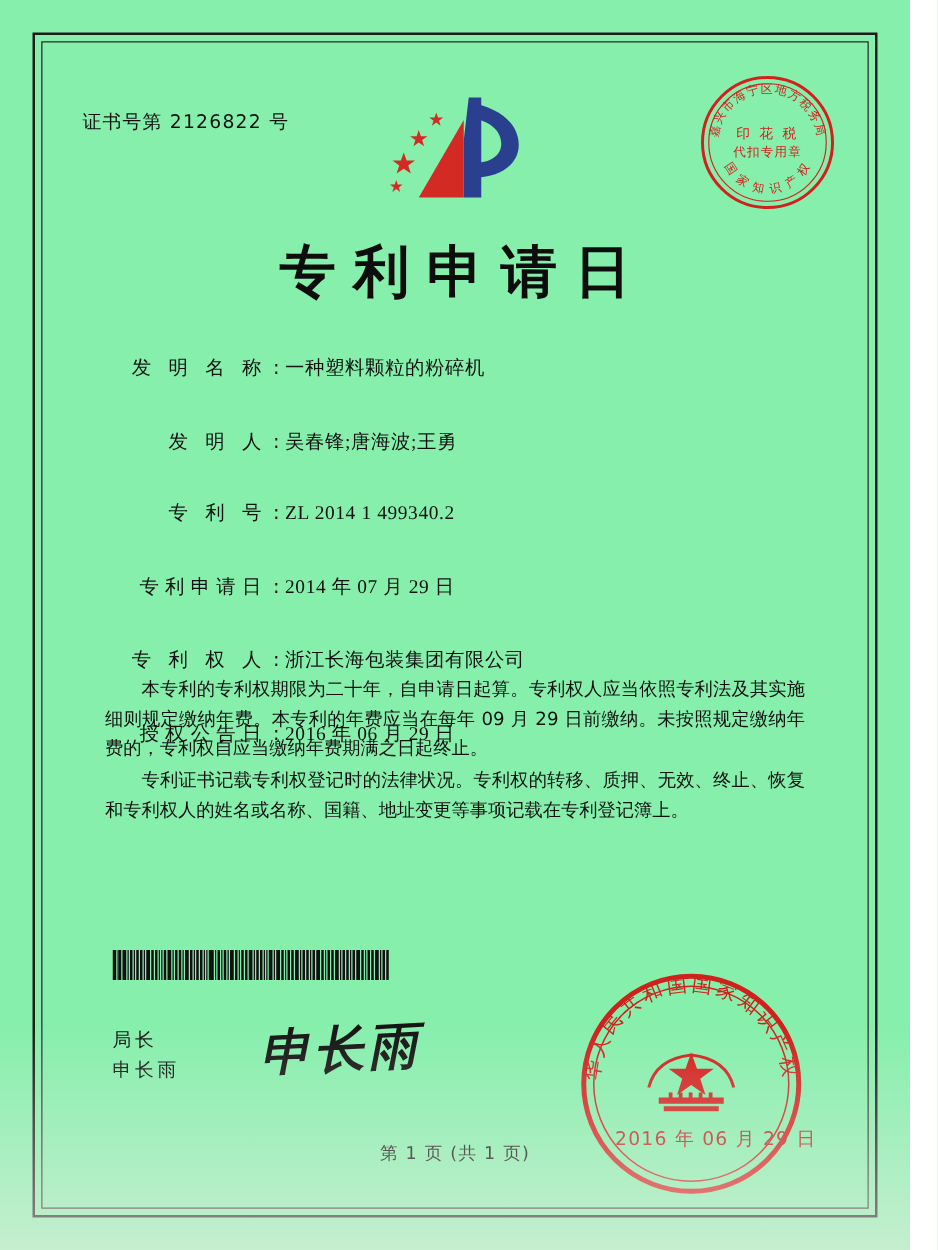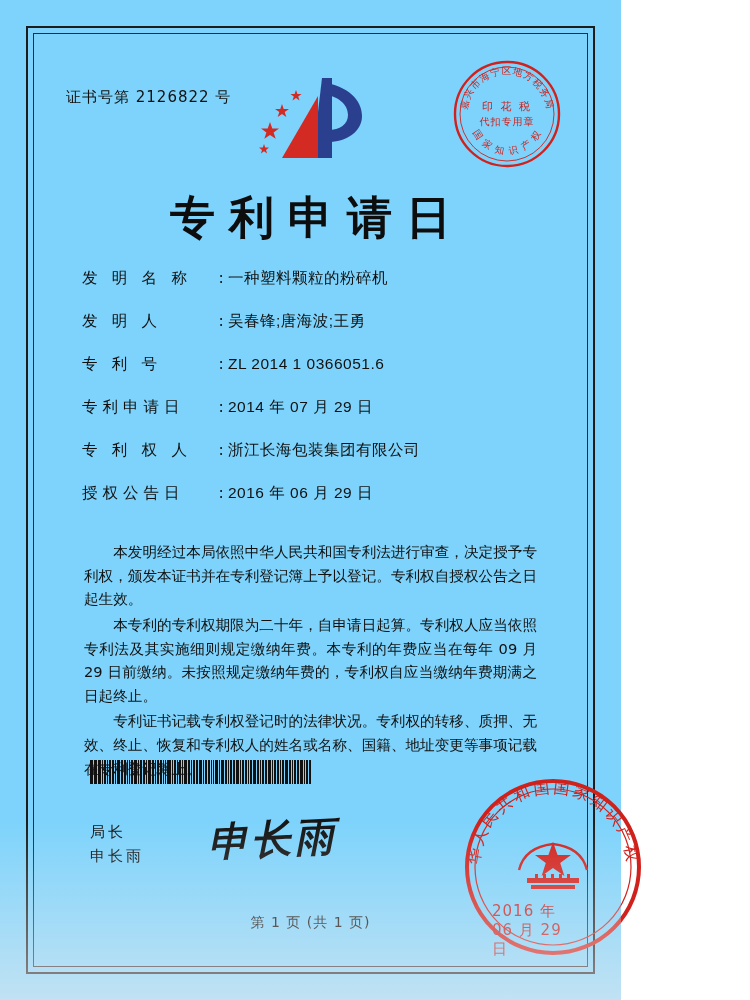--- a/index.html
+++ b/index.html
@@ -10,23 +10,23 @@
   body {
     width: 750px;
     height: 1000px;
     font-family: "DejaVu Sans", sans-serif;
     color: #1a1a1a;
     overflow: hidden;
   }
 
   .page {
     position: relative;
-    width: 621px;
+    width: 728px;
     height: 1000px;
-    background: #7dd3fc;
+    background: #86efac;
   }
 
   
   .border-outer {
     position: absolute;
     left: 26px;
     top: 26px;
     right: 26px;
     bottom: 26px;
     border: 2px solid #1c1c1c;
@@ -104,31 +104,33 @@
     display: flex;
     align-items: baseline;
     margin-bottom: 22px;
     font-size: 15.5px;
     color: #111;
   }
   .field-label {
     width: 132px;
     flex: 0 0 132px;
     letter-spacing: 5px;
-    font-family: Liberation Sans, sans-serif;
+    font-family: Liberation Serif, serif;
+    text-align: right;
   }
   .field-sep {
     width: 14px;
     flex: 0 0 14px;
     text-align: center;
   }
   .field-value {
     flex: 1 1 auto;
-    font-family: Liberation Sans, sans-serif;
+    font-family: Liberation Serif, serif;
     letter-spacing: 0.5px;
+    margin-top: 16px;
   }
 
   
   .body-text {
     position: absolute;
     left: 44px;
     right: 44px;
     top: 500px;
     font-size: 14.6px;
     line-height: 1.62;
@@ -275,41 +277,40 @@
         <div class="field-value">一种塑料颗粒的粉碎机</div>
       </div>
       <div class="field-row">
         <div class="field-label">发  明  人</div>
         <div class="field-sep">:</div>
         <div class="field-value">吴春锋;唐海波;王勇</div>
       </div>
       <div class="field-row">
         <div class="field-label">专  利  号</div>
         <div class="field-sep">:</div>
-        <div class="field-value">ZL 2014 1 0366051.6</div>
+        <div class="field-value">ZL 2014 1 499340.2</div>
       </div>
       <div class="field-row">
         <div class="field-label">专利申请日</div>
         <div class="field-sep">:</div>
         <div class="field-value">2014 年 07 月 29 日</div>
       </div>
       <div class="field-row">
         <div class="field-label">专 利 权 人</div>
         <div class="field-sep">:</div>
         <div class="field-value">浙江长海包装集团有限公司</div>
       </div>
       <div class="field-row">
         <div class="field-label">授权公告日</div>
         <div class="field-sep">:</div>
         <div class="field-value">2016 年 06 月 29 日</div>
       </div>
     </div>
 
     <div class="body-text">
-      <p>本发明经过本局依照中华人民共和国专利法进行审查，决定授予专利权，颁发本证书并在专利登记簿上予以登记。专利权自授权公告之日起生效。</p>
       <p>本专利的专利权期限为二十年，自申请日起算。专利权人应当依照专利法及其实施细则规定缴纳年费。本专利的年费应当在每年 09 月 29 日前缴纳。未按照规定缴纳年费的，专利权自应当缴纳年费期满之日起终止。</p>
       <p>专利证书记载专利权登记时的法律状况。专利权的转移、质押、无效、终止、恢复和专利权人的姓名或名称、国籍、地址变更等事项记载在专利登记簿上。</p>
     </div>
 
     <div class="barcode">
       <span style="width:3px"></span>
         <span style="width:1px"></span>
         <span style="width:2px"></span>
       <span style="width:4px"></span>
         <span style="width:1px"></span>

